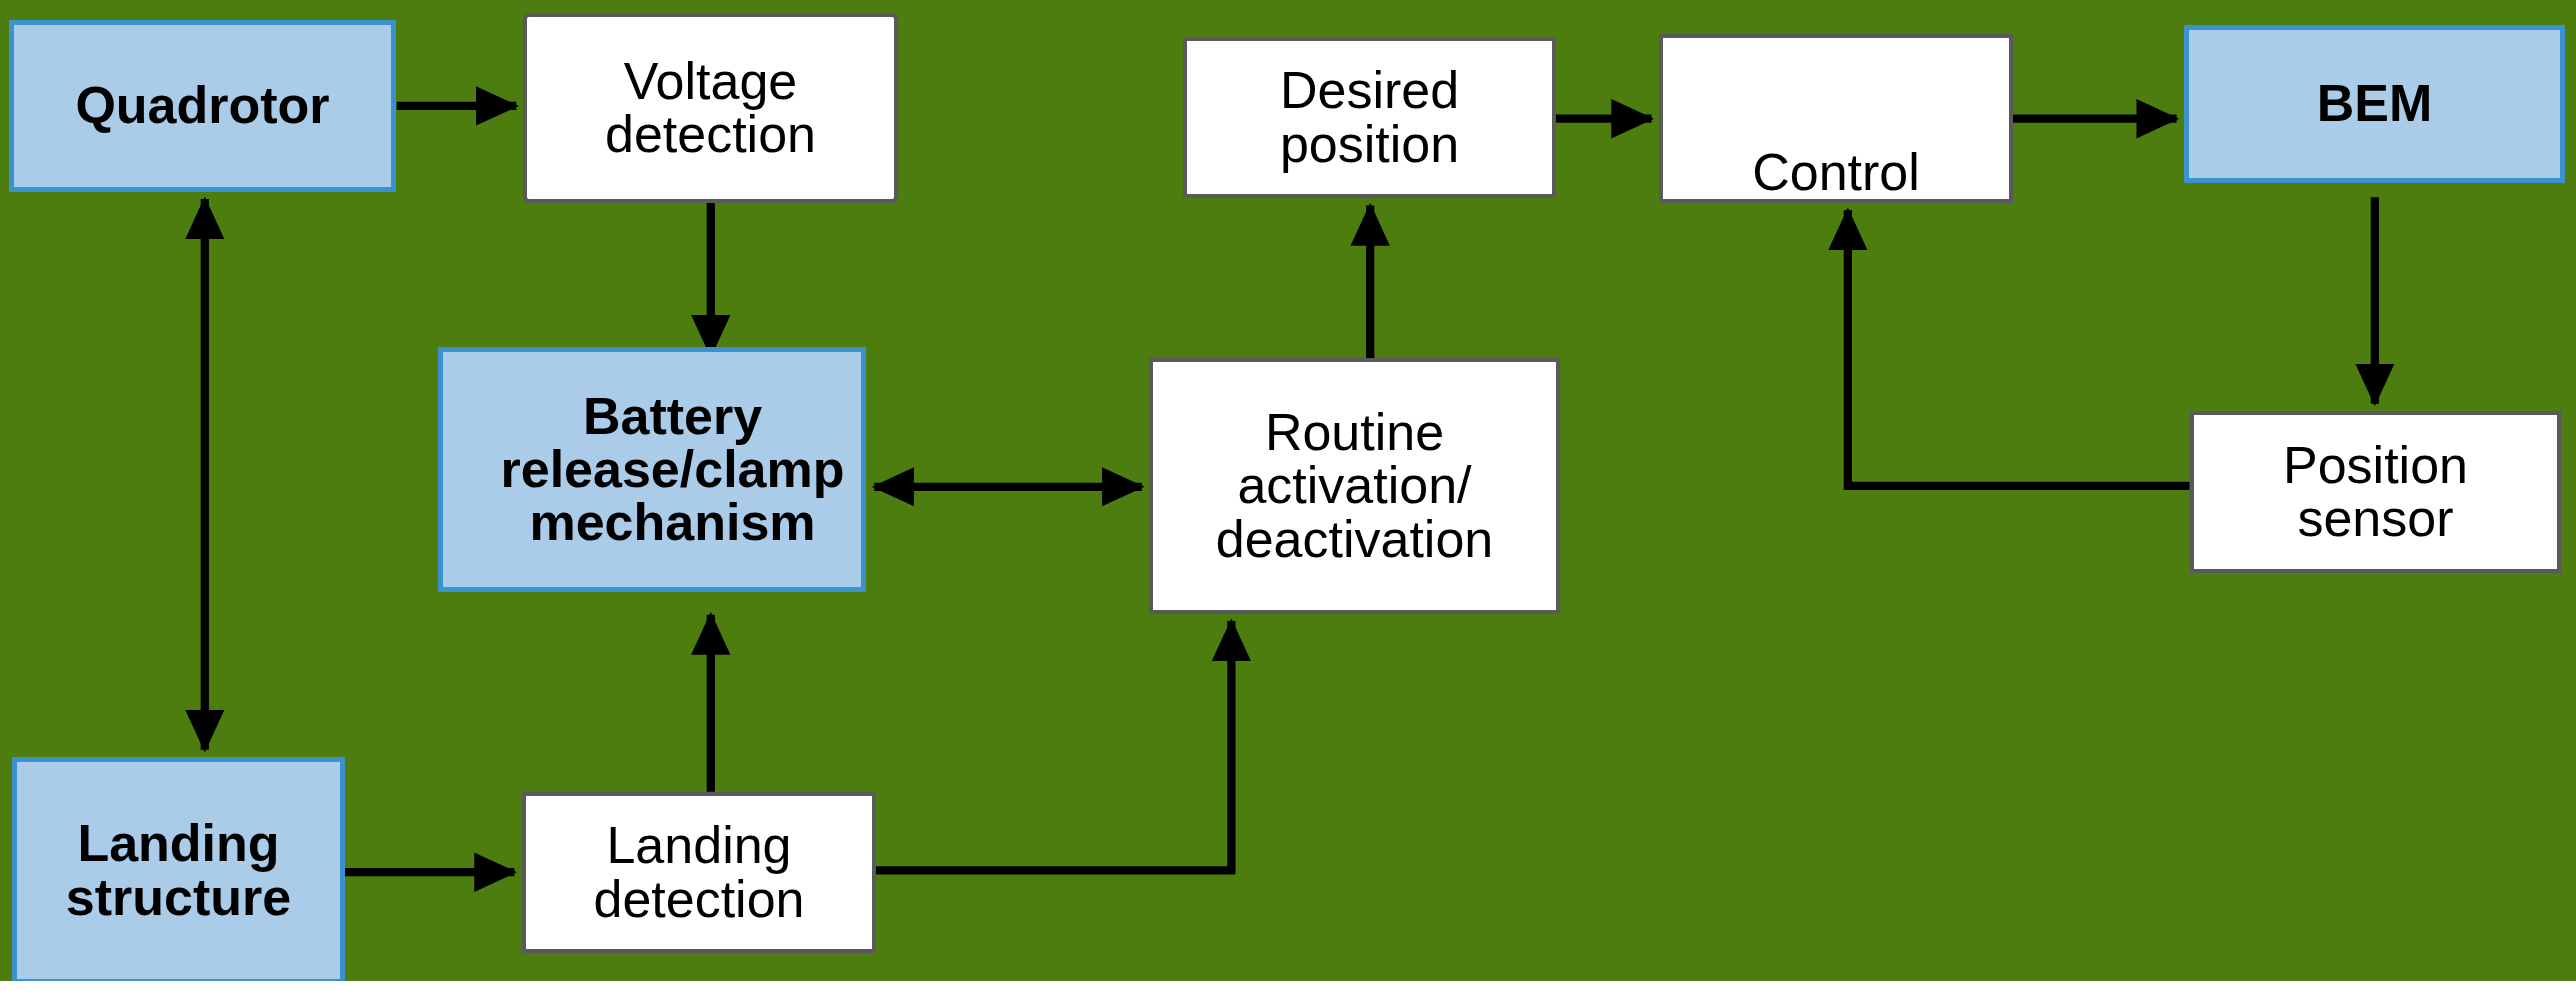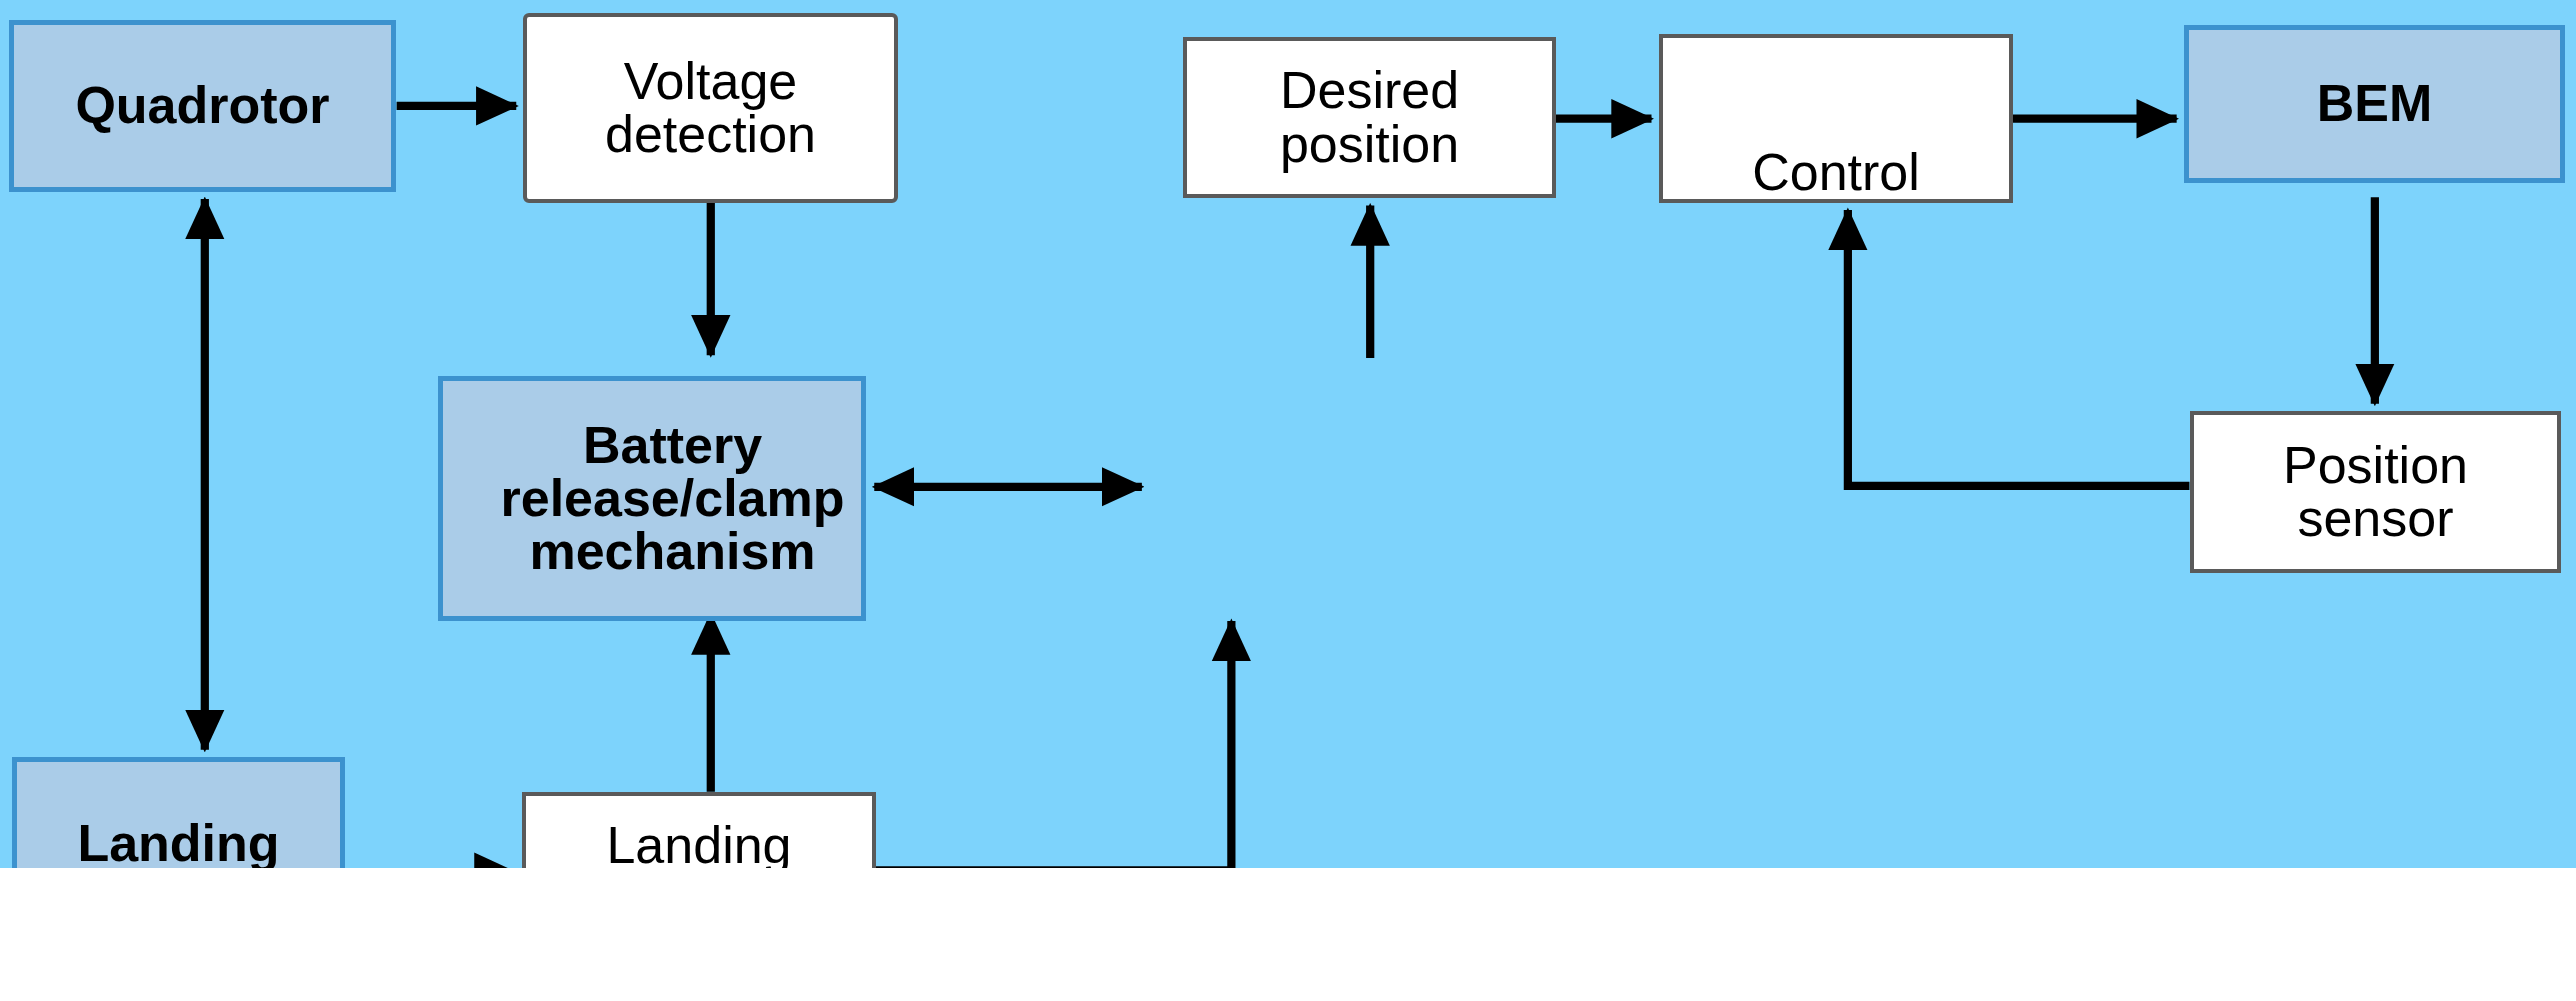--- a/index.html
+++ b/index.html
@@ -7,22 +7,22 @@
     margin: 0;
     padding: 0;
     background: #ffffff;
   }
   body {
     font-family: "Liberation Sans", sans-serif;
   }
   #canvas {
     position: relative;
     width: 2576px;
-    height: 868px;
-    background: #7dd3fc;
+    height: 981px;
+    background: #4d7c0f;
     overflow: hidden;
   }
   #edges {
     position: absolute;
     left: 0;
     top: 0;
     width: 2576px;
     height: 1001px;
     pointer-events: none;
   }
@@ -87,26 +87,31 @@
 
   <div class="node node-highlight" style="left:9px; top:20px; width:387px; height:172px;">
     <span class="lbl">Quadrotor</span>
   </div>
 
   <div class="node node-plain" style="left:523px; top:12.8px; width:375px; height:190px;border-radius:6px;">
     <span class="lbl">Voltage
 detection</span>
   </div>
 
-  <div class="node node-highlight" style="left:438px; top:376px; width:428px; height:245px;padding-left:41px;">
+  <div class="node node-highlight" style="left:438px; top:347px; width:428px; height:245px;padding-left:41px;">
     <span class="lbl">Battery
 release/clamp
 mechanism</span>
   </div>
 
+  <div class="node node-plain" style="left:1149px; top:358px; width:411px; height:256px;">
+    <span class="lbl">Routine
+activation/
+deactivation</span>
+  </div>
 
   <div class="node node-plain" style="left:1183px; top:37px; width:373px; height:161px;">
     <span class="lbl">Desired
 position</span>
   </div>
 
   <div class="node node-plain" style="left:1659px; top:34px; width:354px; height:169px;align-items:flex-end;">
     <span class="lbl">Control</span>
   </div>
 

